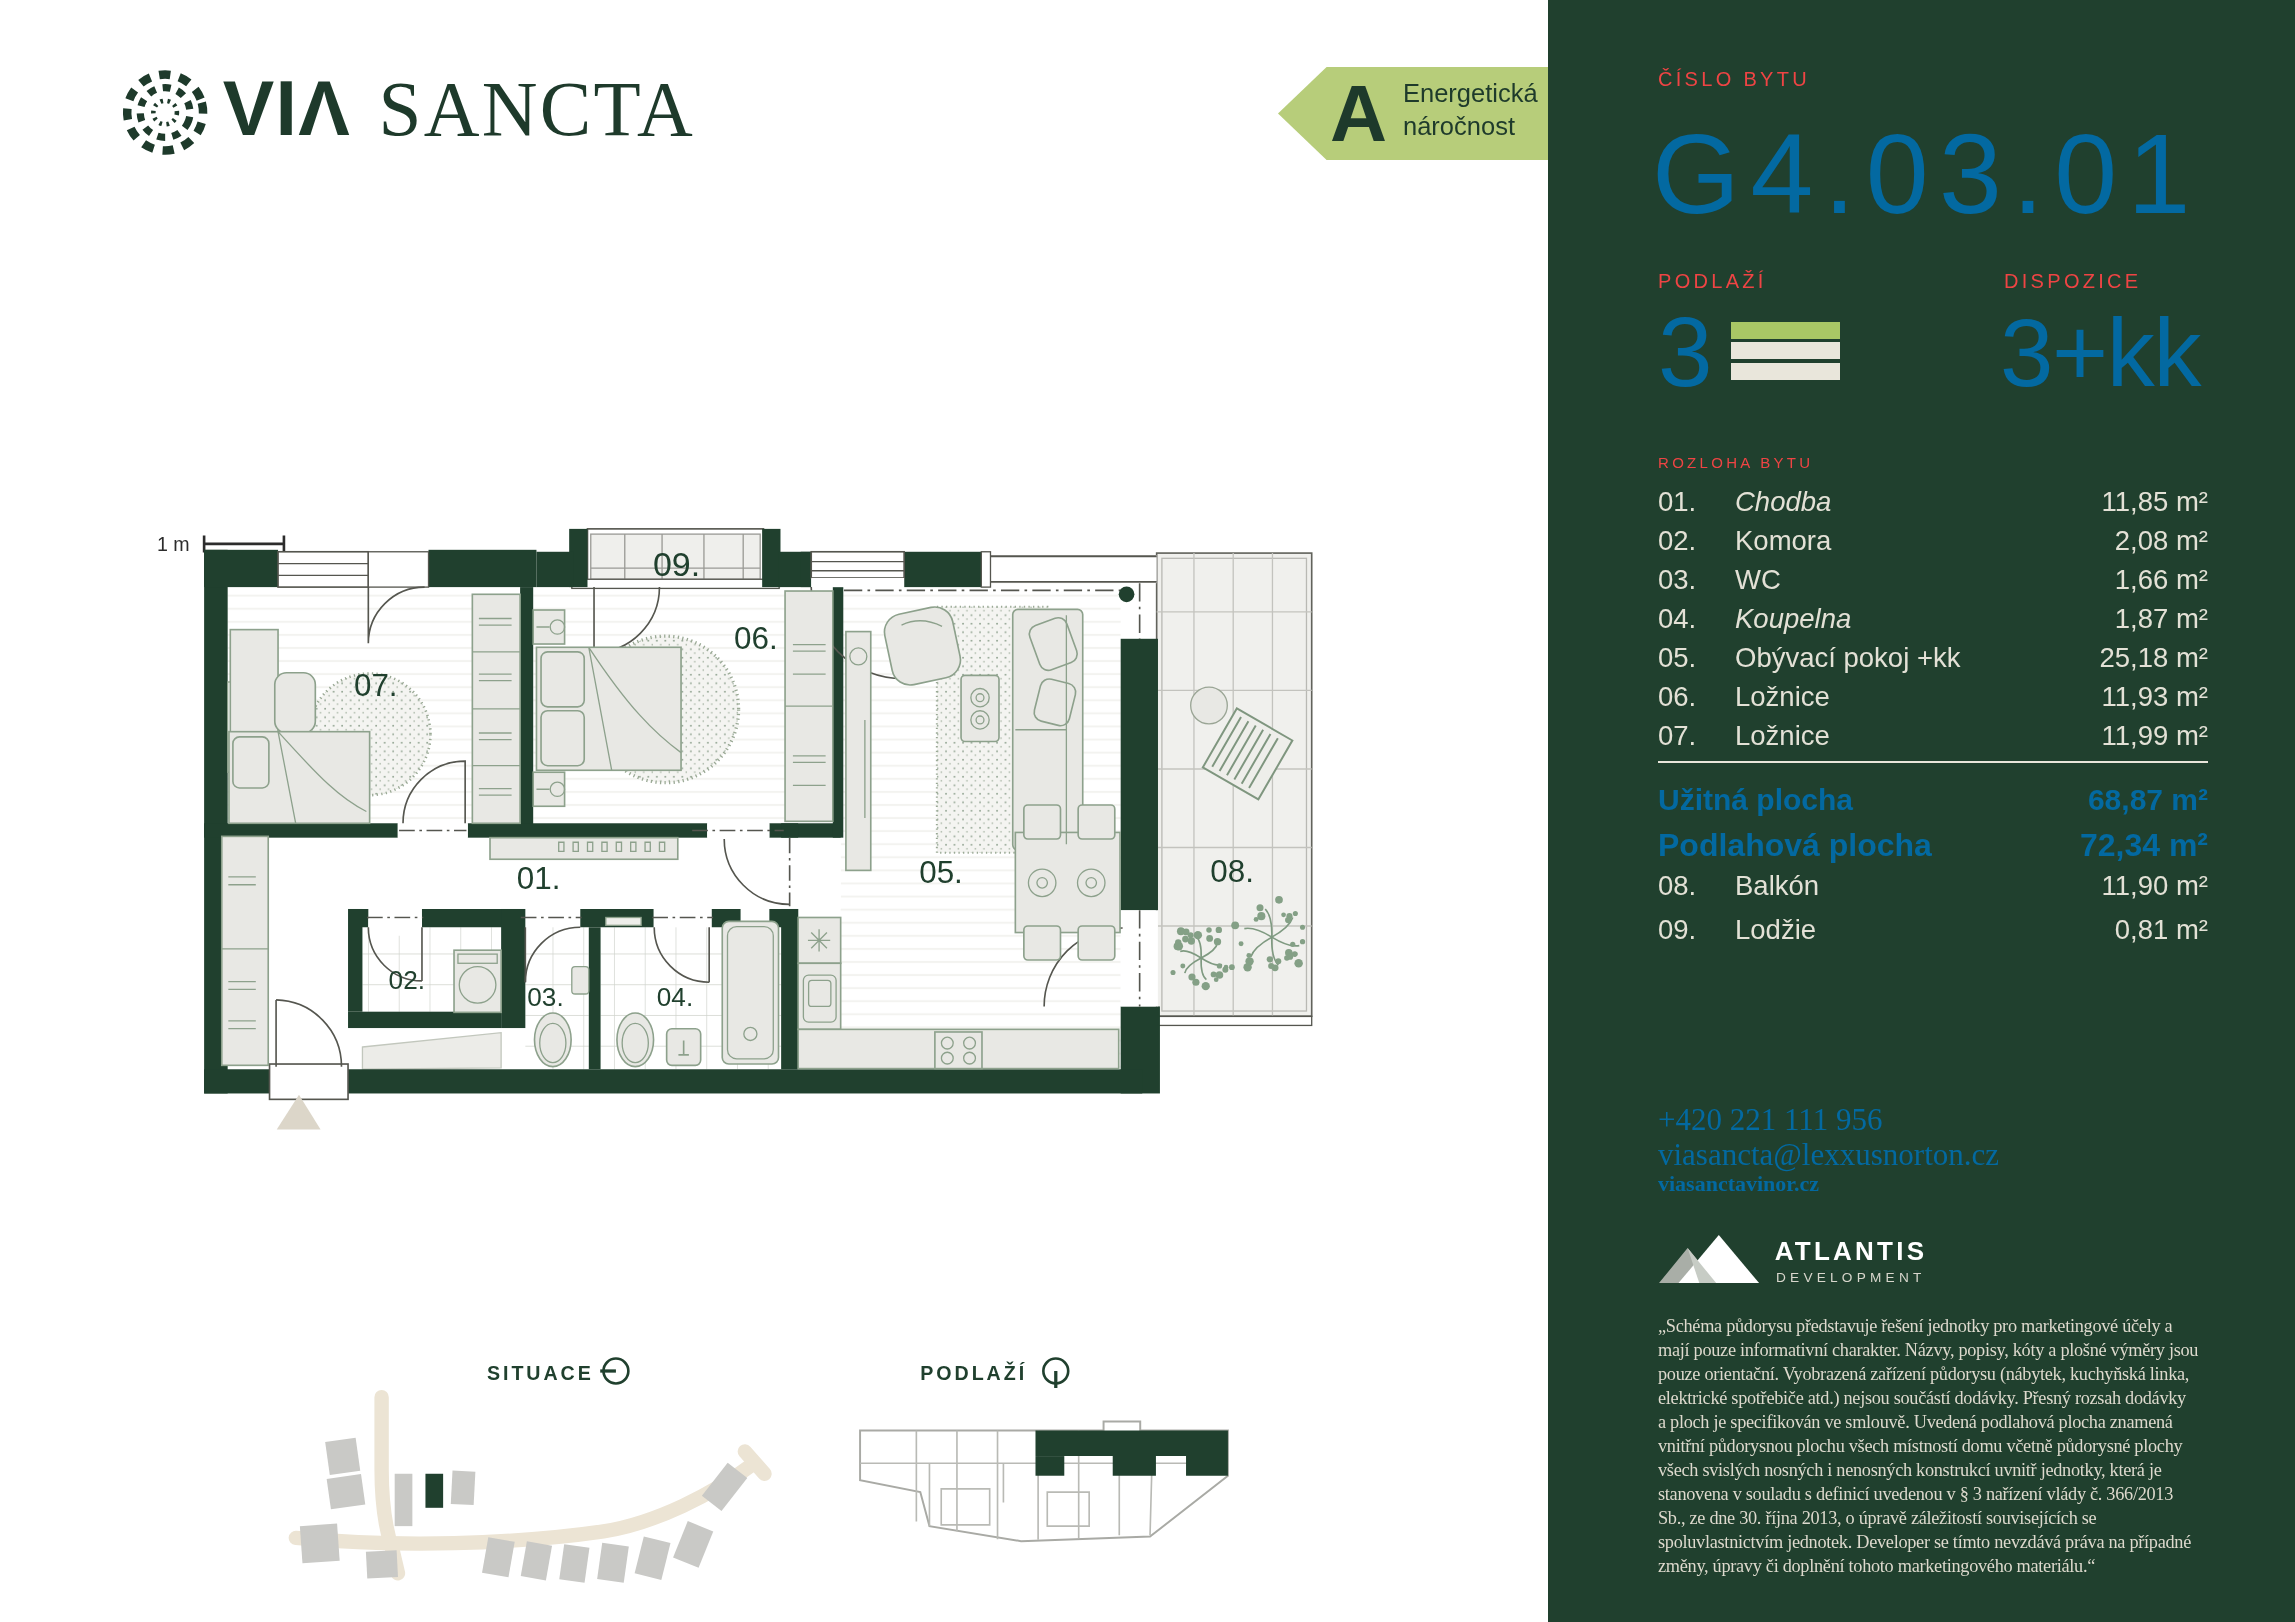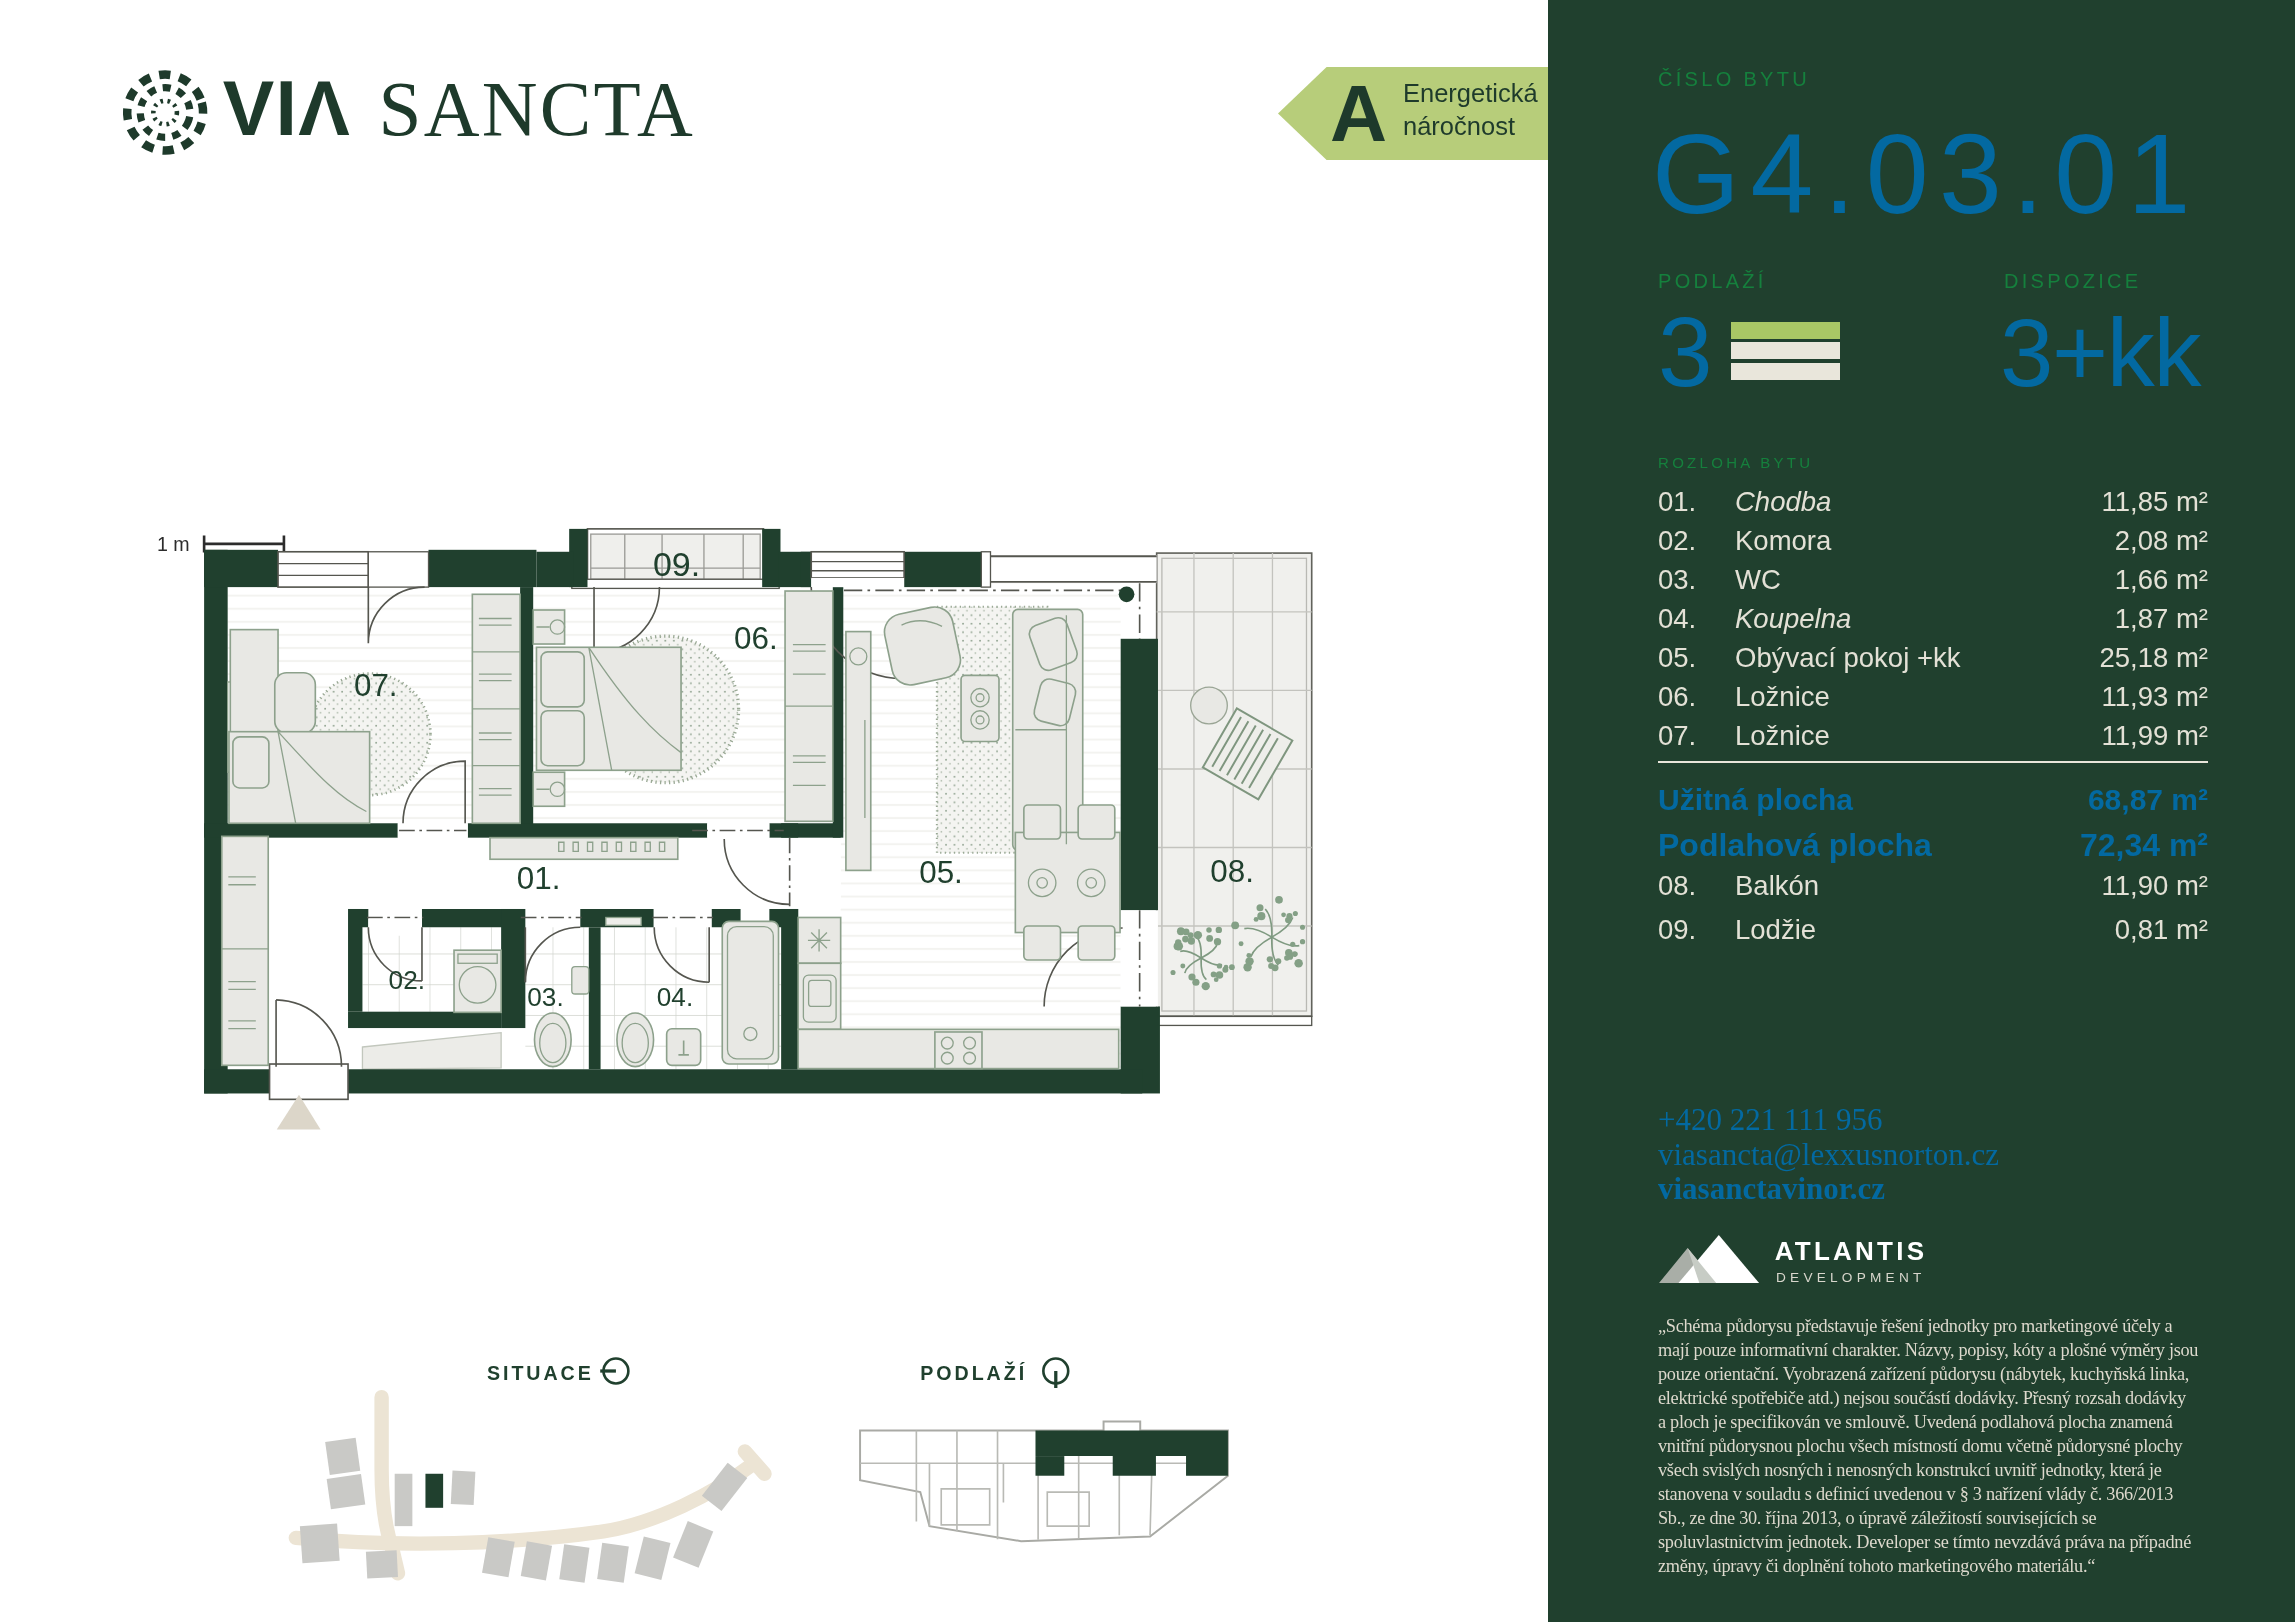--- a/index.html
+++ b/index.html
@@ -1,20 +1,20 @@
 <!DOCTYPE html>
 <html style="font-size:10.5px"><head>
 <meta charset="utf-8">
 <style>
   html,body{margin:0;padding:0;}
   body{width:2295px;height:1623px;background:#ffffff;position:relative;overflow:hidden;
        font-family:"Liberation Sans", sans-serif;}
   .abs{position:absolute;}
   .dg{color:#1e3a2b;}
-  .lg{color:#15803d;}
+  .lg{color:#ef4444;}
   .ow{color:#0369a1;}
 </style>
 </head>
 <body>
 
 <div class="abs" style="left:118px;top:62px;width:589px;height:105px;">
 <svg width="589" height="105" viewBox="0 0 900 160">
 
   <g stroke="#1e3a2b" fill="none">
     <circle cx="72" cy="77" r="18" stroke-width="7" stroke-dasharray="4 7"></circle>
@@ -79,21 +79,21 @@
 <div class="abs ow" style="left:1658px;top:827px;width:550px;font-size:32px;font-weight:bold;">Podlahová plocha<span style="position:absolute;right:0;">72,34 m²</span></div>
 
 <div class="abs" style="left:1658px;top:870px;width:550px;color:#e3e1d6;font-size:27.5px;"><span>08.</span><span style="position:absolute;left:77px;">Balkón</span><span style="position:absolute;right:0;">11,90 m²</span></div>
 
 <div class="abs" style="left:1658px;top:914px;width:550px;color:#e3e1d6;font-size:27.5px;"><span>09.</span><span style="position:absolute;left:77px;">Lodžie</span><span style="position:absolute;right:0;">0,81 m²</span></div>
 
 <div class="abs ow" style="left:1658px;top:1102px;font-family:'Liberation Serif',serif;font-size:31px;">+420 221 111 956</div>
 
 <div class="abs ow" style="left:1658px;top:1137px;font-family:'Liberation Serif',serif;font-size:31px;">viasancta@lexxusnorton.cz</div>
 
-<div class="abs ow" style="left:1658px;top:1171px;font-family:'Liberation Serif',serif;font-size:31px;font-weight:bold;">viasanctavinor.cz</div>
+<div class="abs ow" style="left:1658px;top:1171px;font-family:'Liberation Serif',serif;font-size:22px;font-weight:bold;">viasanctavinor.cz</div>
 
 <div class="abs" style="left:1658px;top:1235px;width:275px;height:52px;">
 <svg width="275" height="52" viewBox="0 0 420 80">
 
   <g>
     <path d="M0 74 L44 20 L66 47 L88 74 Z" fill="#a9aea7"></path>
     <path d="M30 74 L92 0 L154 74 Z" fill="#ffffff"></path>
     <path d="M44 20 L88 74 L62 74 Z" fill="#c7ccc5"></path>
   </g>
 

